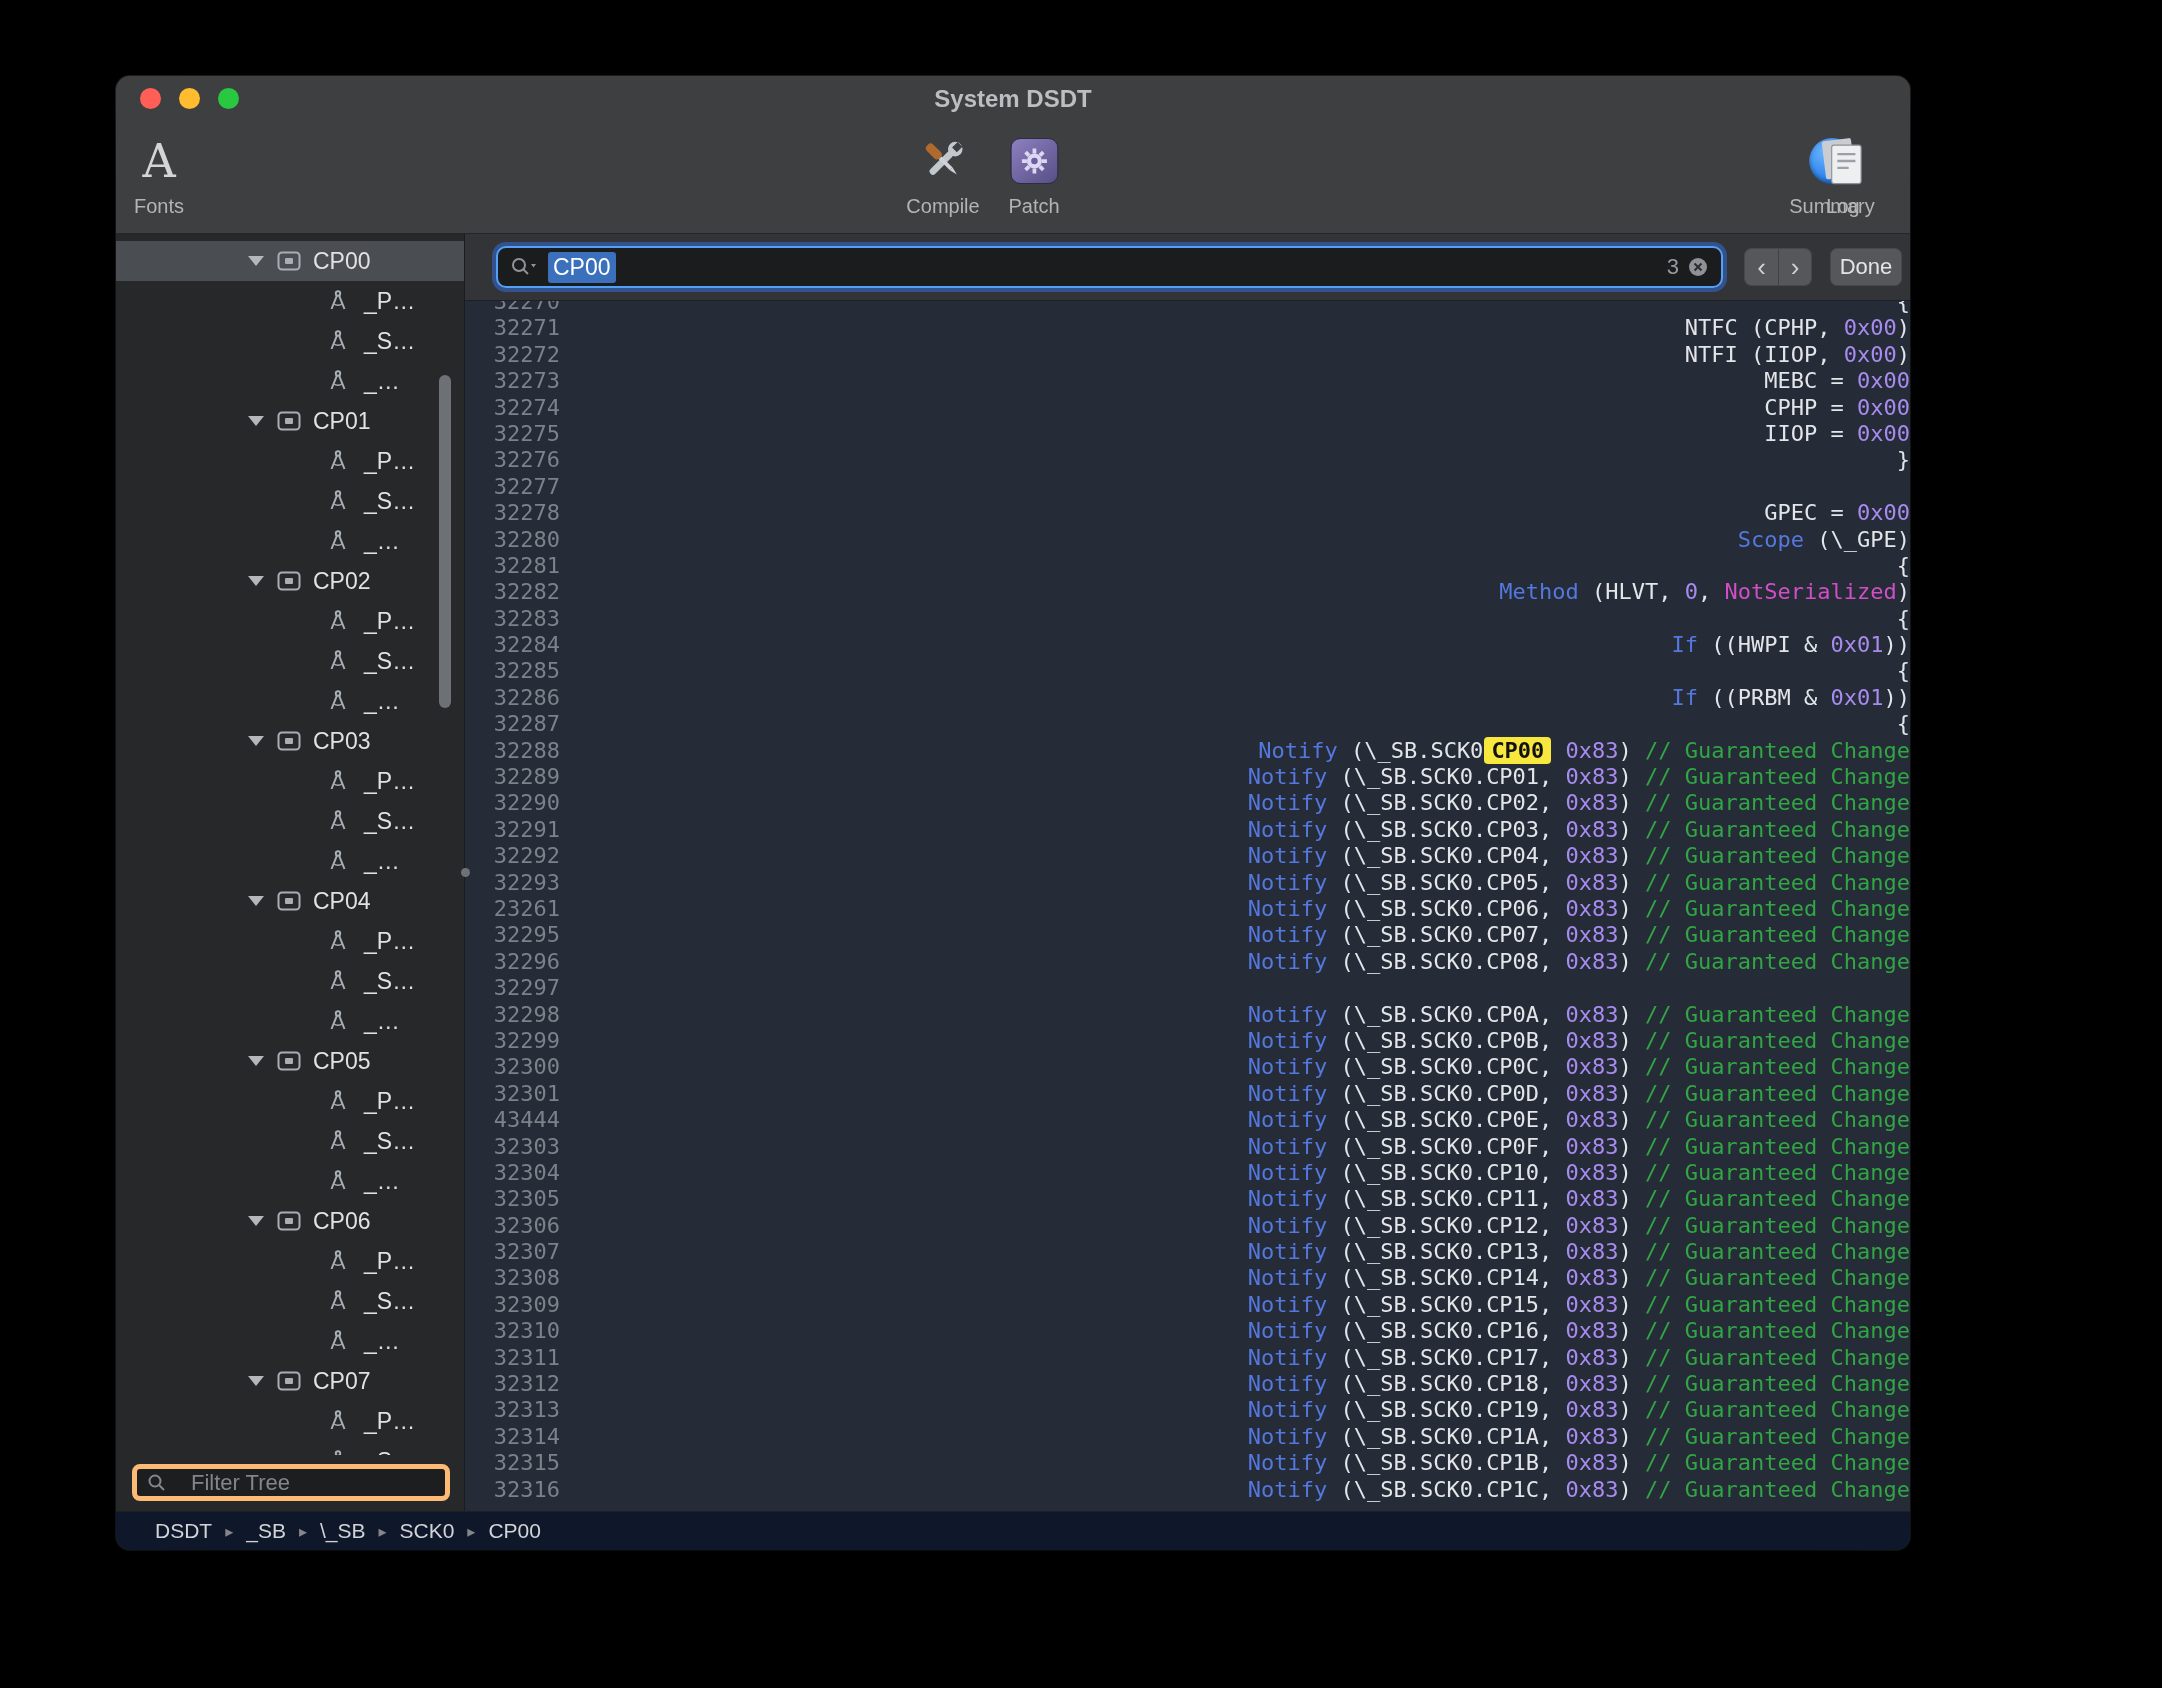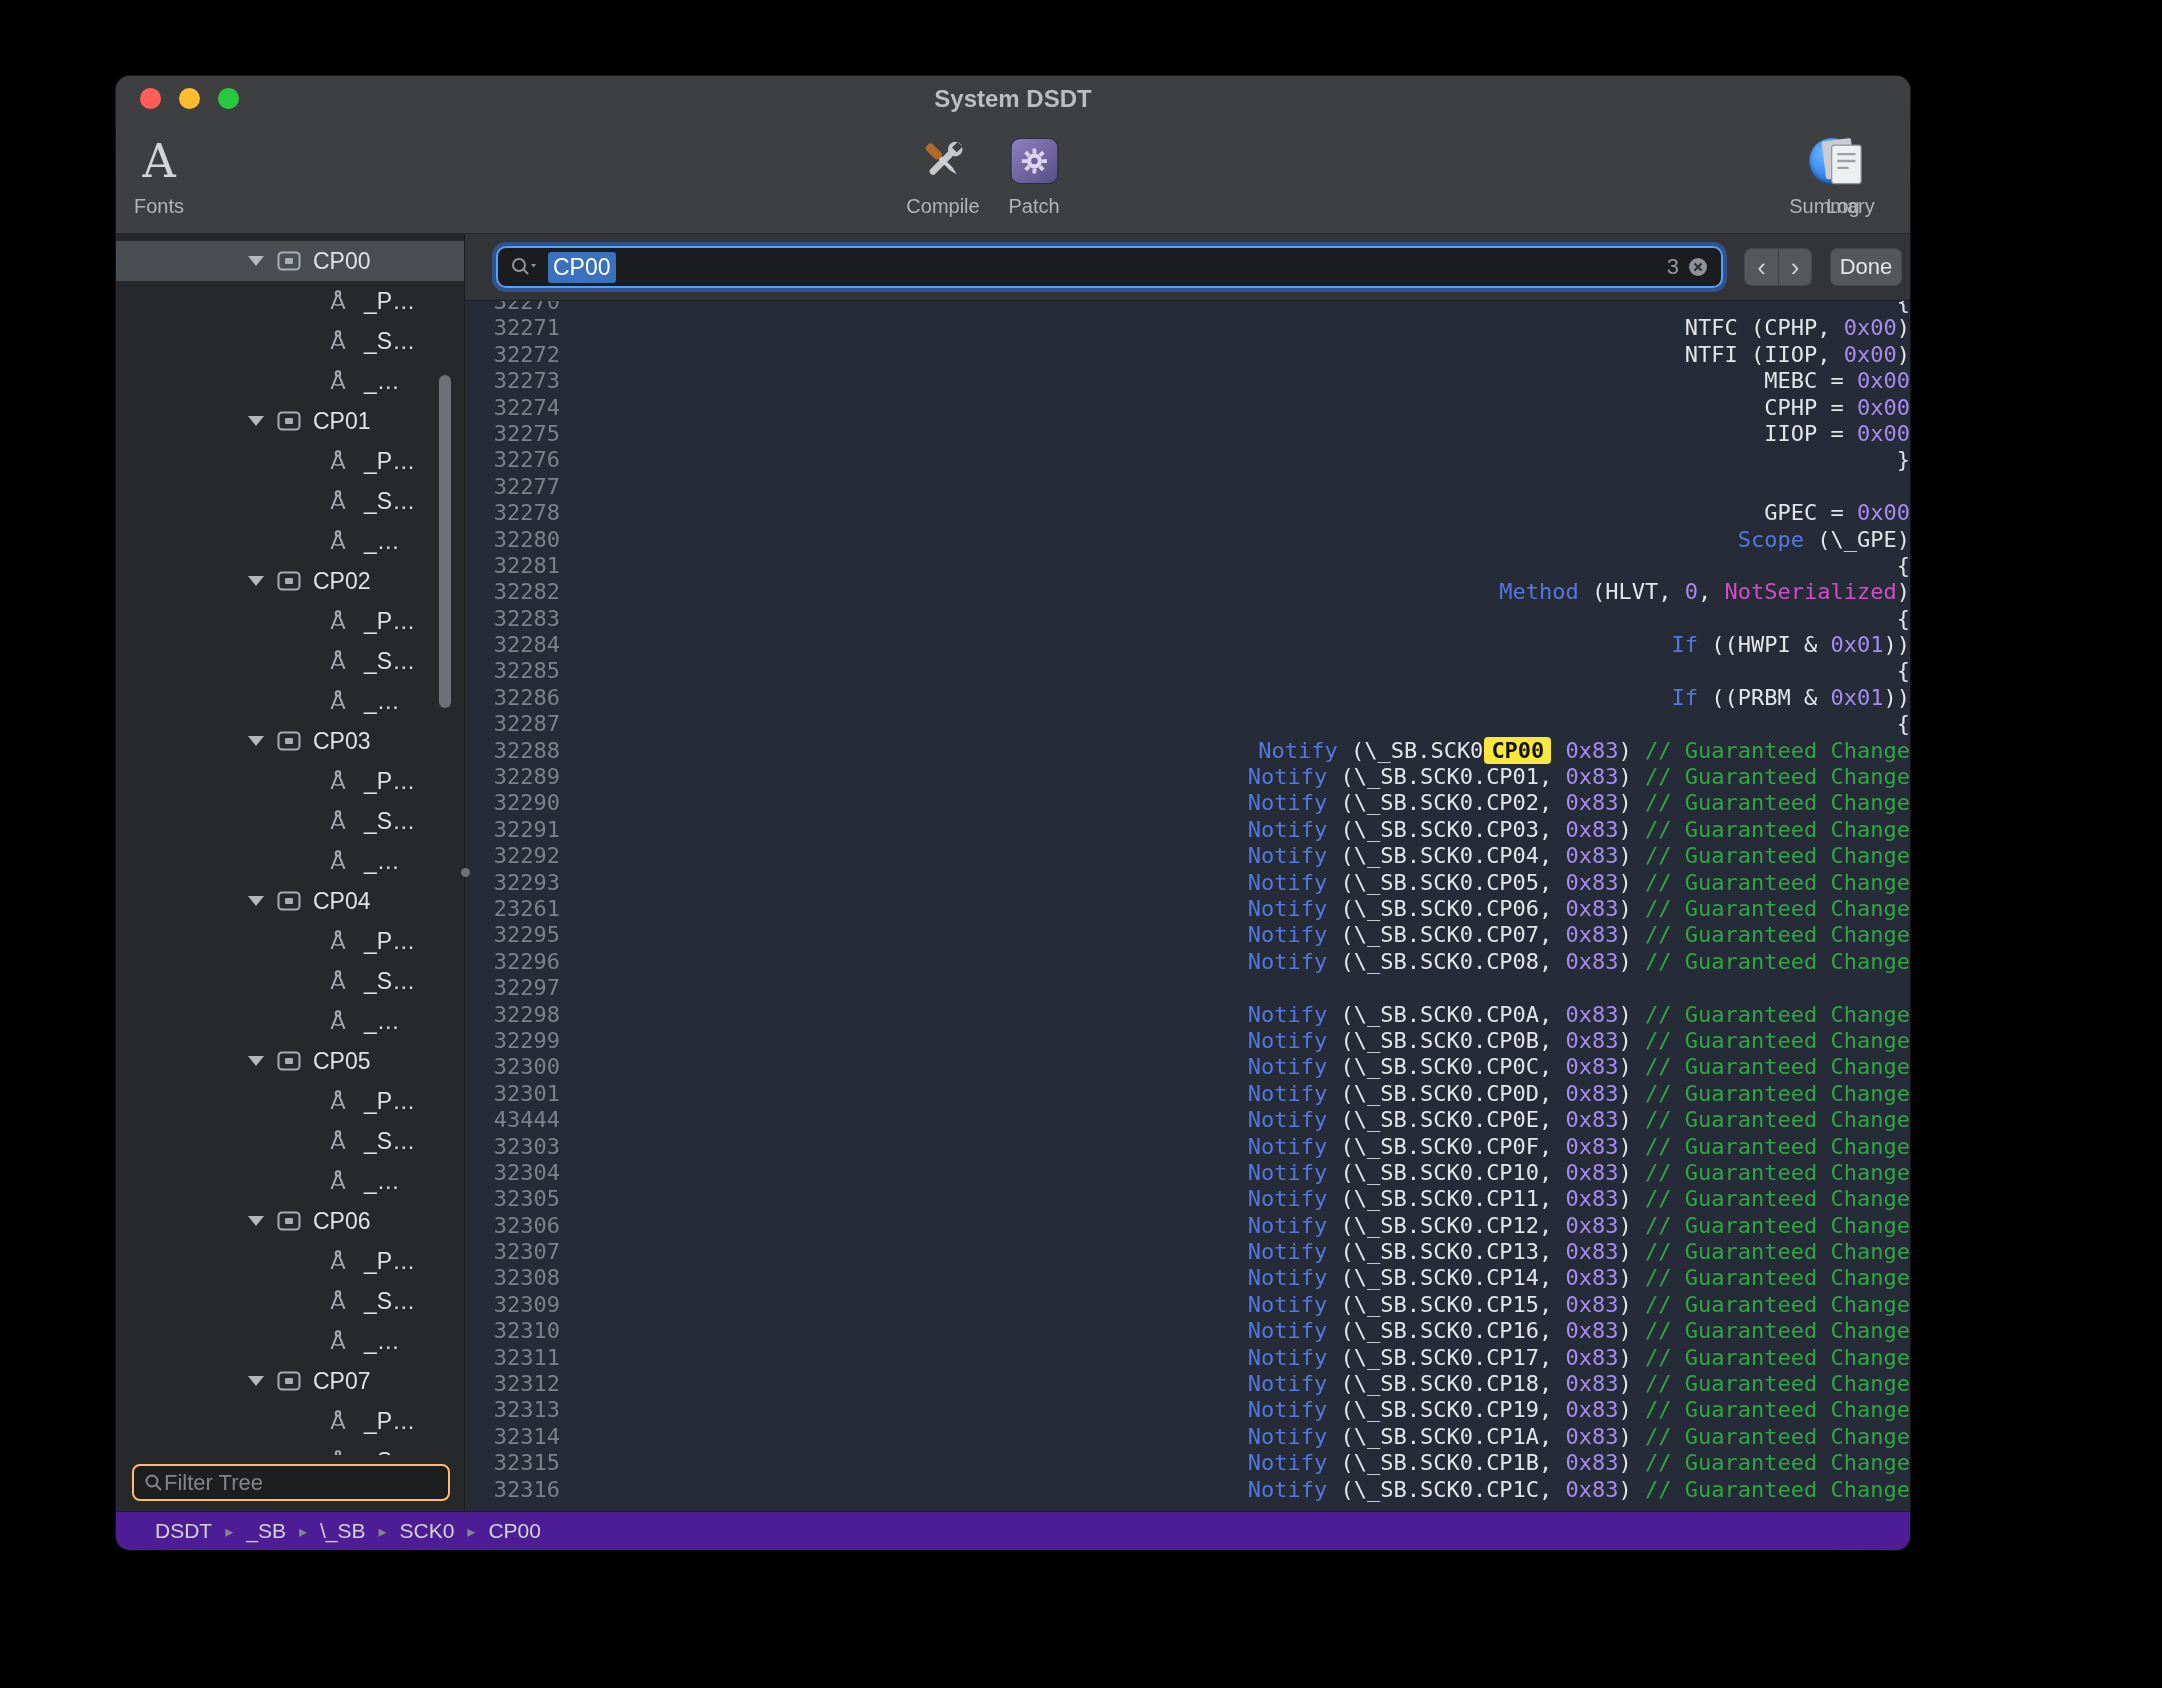--- a/index.html
+++ b/index.html
@@ -39,22 +39,22 @@
   .tree{position:absolute;top:0;left:0;right:0;bottom:56px;overflow:hidden;padding-top:7px;}
   .row{height:40px;display:flex;align-items:center;}
   .row.parent{padding-left:132px;gap:11px;}
   .row.child{padding-left:208px;gap:13px;}
   .row.selected{background:#4a4d52;}
   .row .lbl{font-size:23px;color:#e0e2e4;white-space:nowrap;}
   .tri{width:0;height:0;border-left:8px solid transparent;border-right:8px solid transparent;border-top:10px solid #b4b7bc;flex:none;}
   .ticon{width:27px;height:26px;flex:none;display:flex;align-items:center;justify-content:center;}
   .sb-scroll{position:absolute;right:13px;top:141px;width:12px;height:333px;border-radius:6px;background:#7a7d82;opacity:.85;}
   .splitter-dot{position:absolute;left:345px;top:634px;width:9px;height:9px;border-radius:50%;background:#6e7176;z-index:5;}
-  .filterbox{position:absolute;left:16px;right:14px;bottom:10px;height:37px;background:#1d1e20;border:2px solid #fdba74;
-    border-radius:8px;display:flex;align-items:center;padding:0 10px;gap:0;}
+  .filterbox{position:absolute;left:16px;right:14px;bottom:10px;height:37px;background:#1d1e20;border:5px solid #fdba74;
+    border-radius:8px;display:flex;align-items:center;padding:0 10px;gap:24px;}
   .filterbox input{flex:1;min-width:0;background:transparent;border:none;outline:none;color:#d8dadc;font-size:22px;font-family:inherit;}
   .filterbox input::placeholder{color:#828589;}
 
   
   .main{flex:1;display:flex;flex-direction:column;min-width:0;background:#252b37;}
   .findbar{height:67px;background:#323437;border-bottom:1px solid #1e2026;position:relative;flex:none;}
   .searchfield{position:absolute;left:31px;top:12px;width:1227px;height:42px;background:#1b1c1e;
     border:2px solid #54a0f4;border-radius:10px;box-shadow:0 0 0 4px rgba(52,120,246,.45);
     display:flex;align-items:center;padding:0 12px;gap:8px;}
   .query-sel{background:#3b70bd;color:#fff;font-size:23px;padding:2px 5px;border-radius:3px;white-space:nowrap;}
@@ -75,21 +75,21 @@
   .ln{width:95px;text-align:right;color:#7d8189;flex:none;white-space:pre;}
   .ct{margin-left:118px;white-space:pre;}
   .s-p{color:#e3e5e9;}
   .s-k{color:#5478de;}
   .s-n{color:#a78bee;}
   .s-t{color:#d14fc6;}
   .s-c{color:#32a544;}
   .s-m{background:#f8e83e;color:#121212;border-radius:4px;padding:1px 7px;margin:0 1px;font-weight:700;}
 
   
-  .pathbar{height:39px;background:#4c1d95;border-top:1px solid #1e2022;display:flex;align-items:center;
+  .pathbar{height:39px;background:#0f172a;border-top:1px solid #1e2022;display:flex;align-items:center;
     padding-left:39px;gap:13px;flex:none;}
   .pitem{color:#d2d4d6;font-size:21px;}
   .psep{color:#84868a;font-size:16px;}
 </style>
 </head>
 <body>
 
 <div class="window">
 
   <div class="titlebar">

